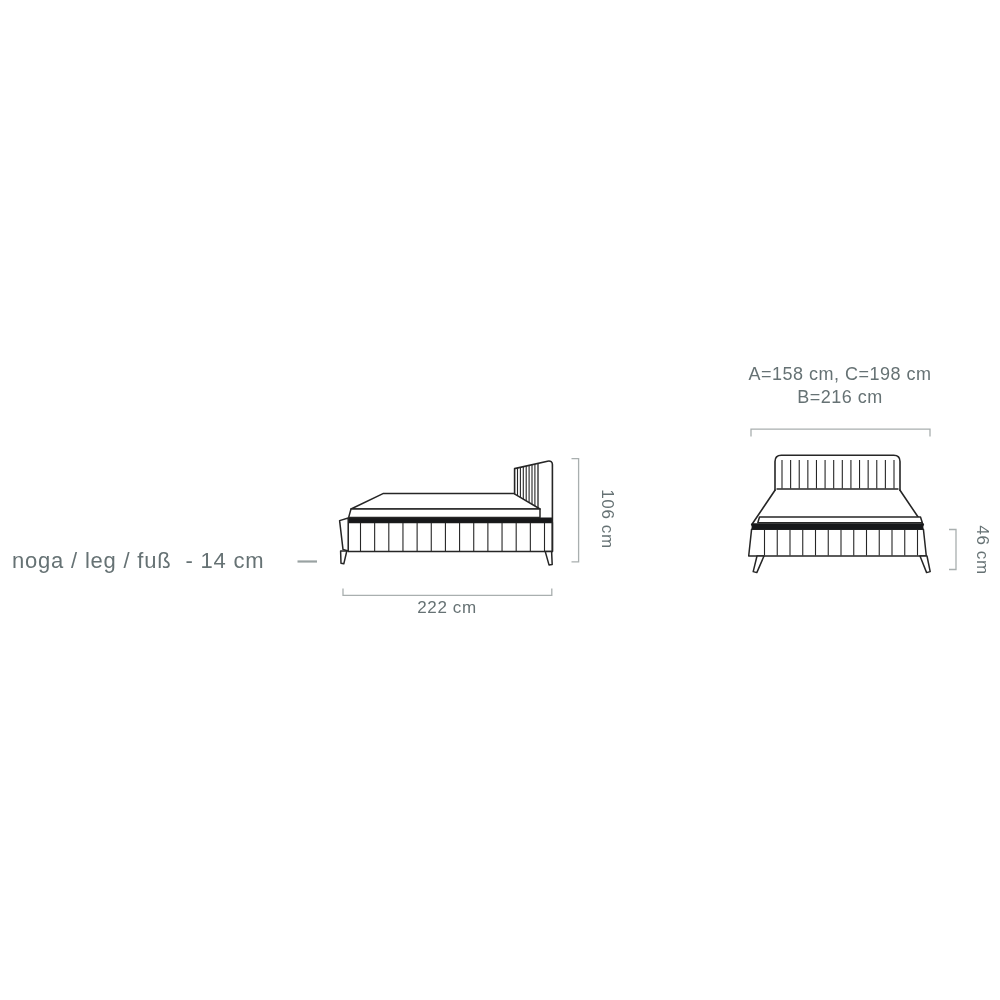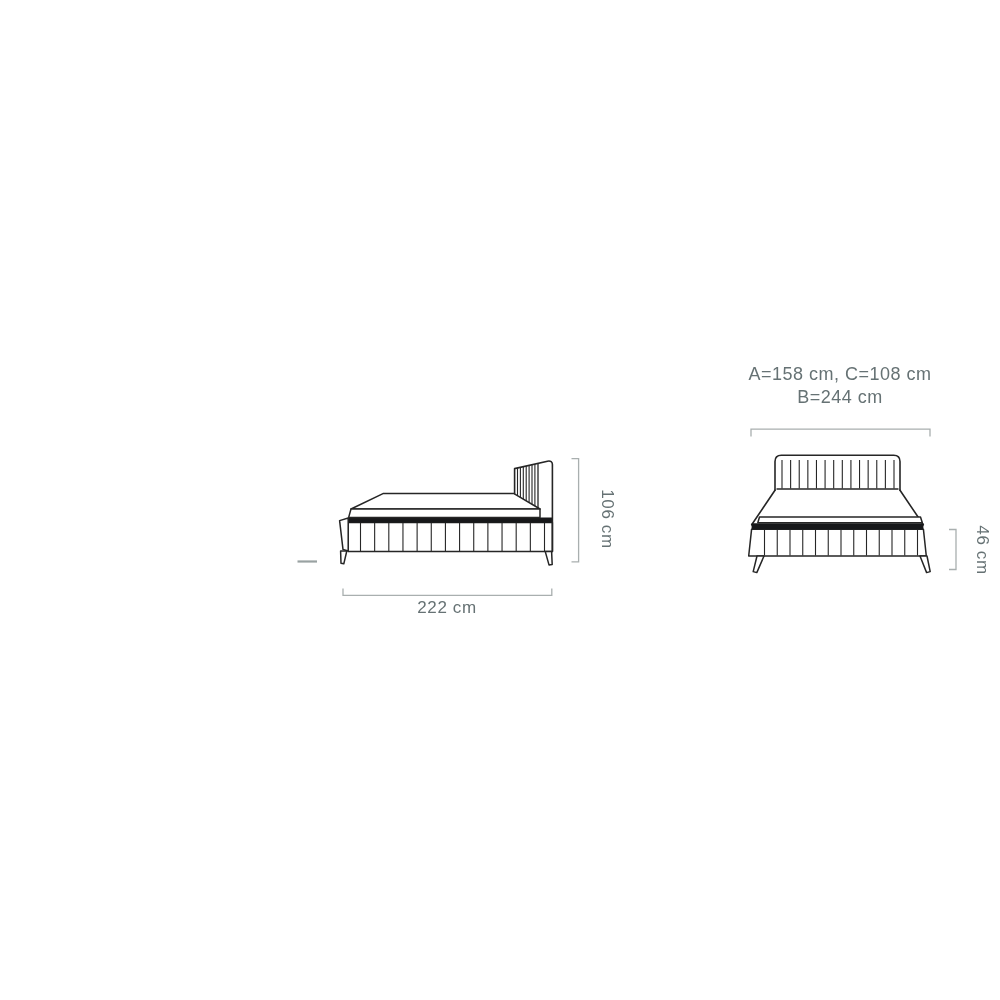--- a/index.html
+++ b/index.html
@@ -143,23 +143,24 @@
     </g>
 
     <path class="dim" d="M343,588.4 L343,595.4 L551.8,595.4 L551.8,588.4"></path>
     <path class="dim" d="M571.5,458.6 L578.6,458.6 L578.6,561.8 L571.5,561.8"></path>
     <path class="dim" d="M751,436.4 L751,429.2 L930,429.2 L930,436.4"></path>
     <path class="dim" d="M949,529.5 L956,529.5 L956,569.5 L949,569.5"></path>
 
     <line class="leader" x1="297.5" y1="561.5" x2="317" y2="561.5"></line>
   </svg>
 
+  <div class="label leg-note" style="left:12px;top:561px;">noga / leg / fuß  - 14 cm</div>
 
   <div class="label dim-txt" style="left:447px;top:608px;">222 cm</div>
 
   <div class="label dim-txt rot" style="left:607px;top:519px;">106 cm</div>
 
-  <div class="label dim-txt-lg" style="left:840px;top:374px;">A=158 cm, C=108 cm</div>
+  <div class="label dim-txt-lg" style="left:840px;top:374px;">A=158 cm, C=198 cm</div>
 
-  <div class="label dim-txt-lg" style="left:840px;top:397px;">B=244 cm</div>
+  <div class="label dim-txt-lg" style="left:840px;top:397px;">B=216 cm</div>
 
   <div class="label dim-txt rot" style="left:982px;top:550px;">46 cm</div>
 </div>
 
 </body></html>

